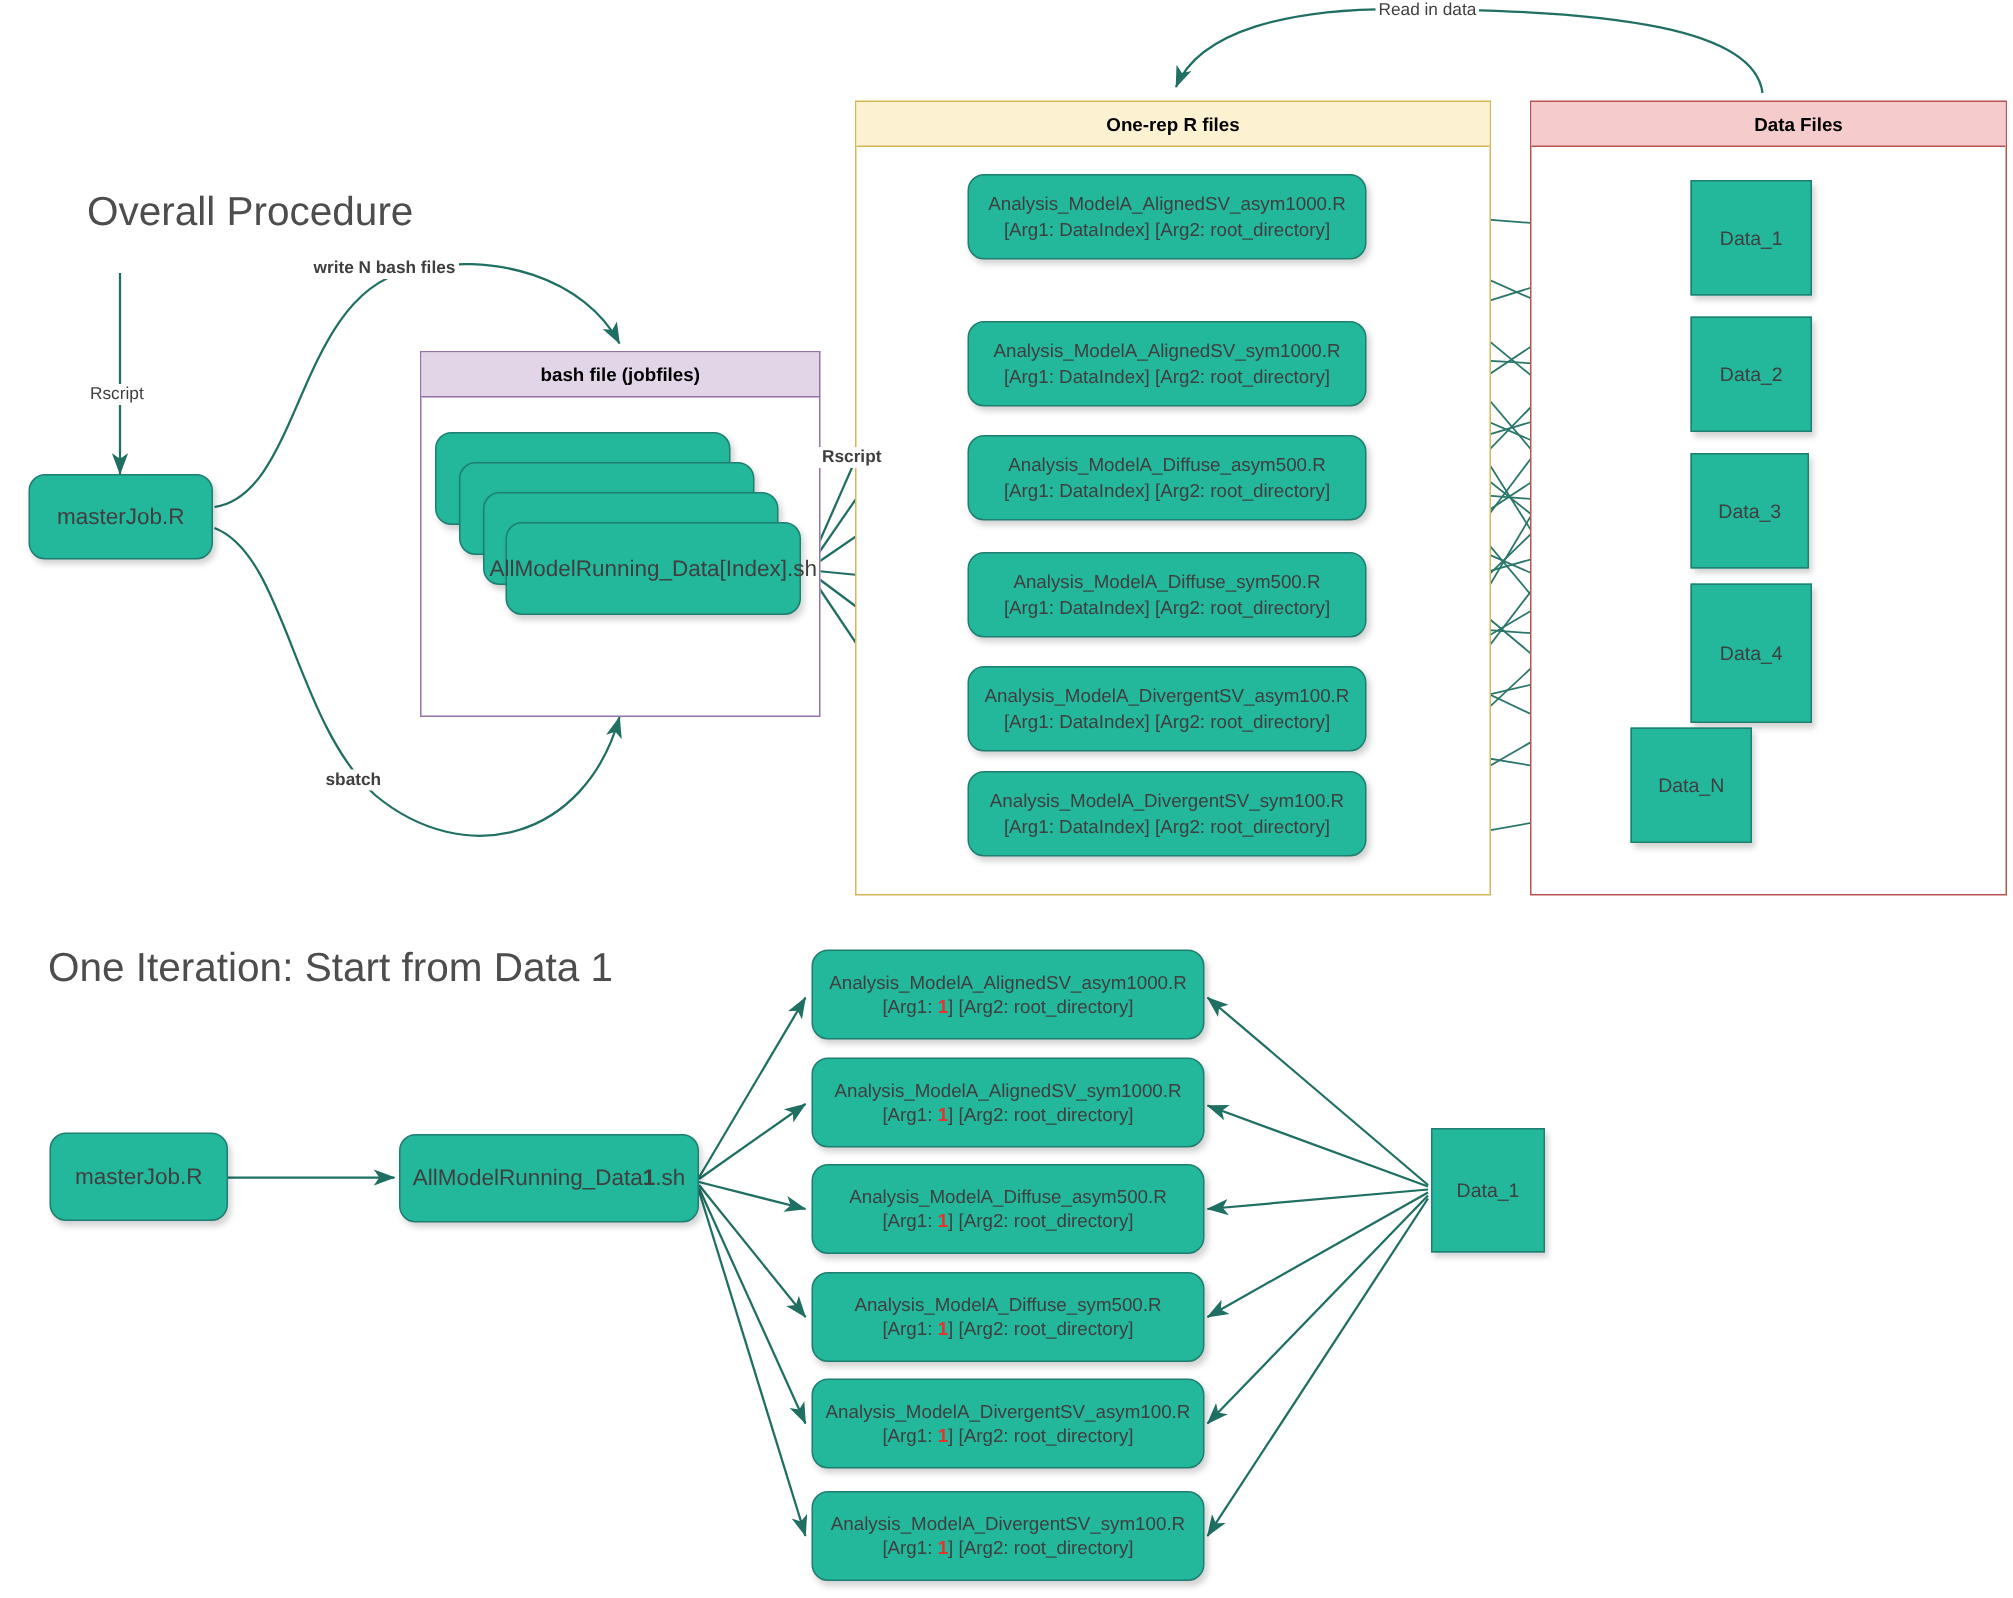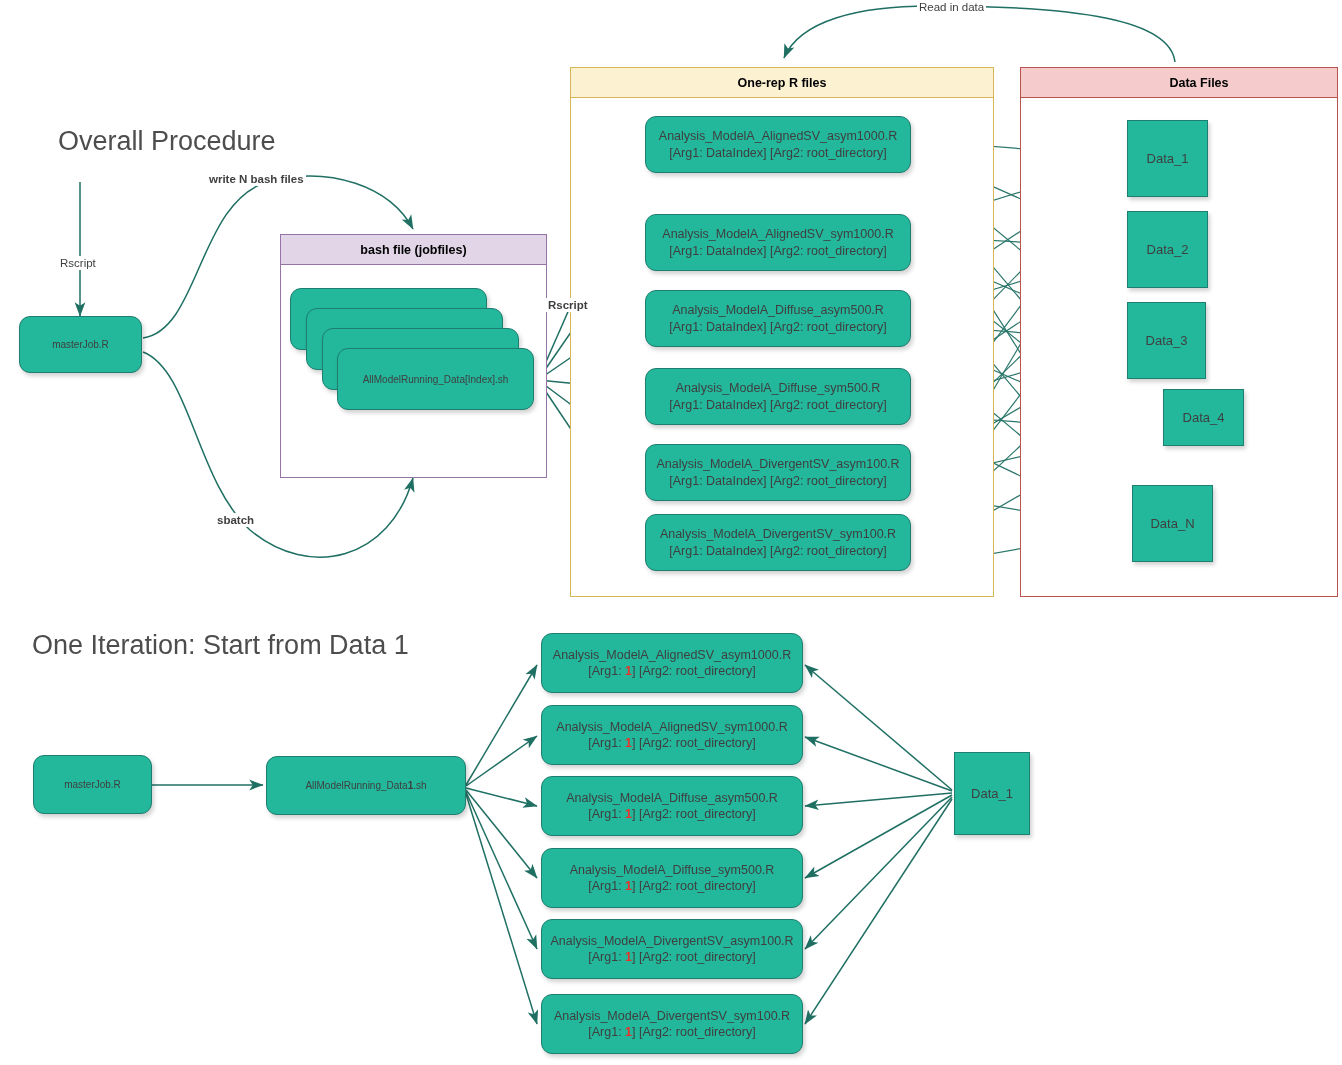--- a/index.html
+++ b/index.html
@@ -44,21 +44,21 @@
     font-size: 12.5px;
     line-height: 16.5px;
     padding: 2px 6px;
   }
   .sqbox {
     border-radius: 0px;
     font-size: 13px;
   }
   .roundbox {
     border-radius: 11px;
-    font-size: 10px;
+    font-size: 15px;
   }
   .container {
     position: absolute;
     z-index: 2;
     box-sizing: border-box;
     background: #ffffff;
   }
   .container .chead {
     box-sizing: border-box;
     width: 100%;
@@ -264,24 +264,24 @@
 
   <div class="node sqbox" style="left:1127px; top:120px; width:81px; height:77px;">
     <span>Data_1</span>
   </div>
   <div class="node sqbox" style="left:1127px; top:211px; width:81px; height:77px;">
     <span>Data_2</span>
   </div>
   <div class="node sqbox" style="left:1127px; top:302px; width:79px; height:77px;">
     <span>Data_3</span>
   </div>
-  <div class="node sqbox" style="left:1127px; top:389px; width:81px; height:57px;margin-left:36px;">
+  <div class="node sqbox" style="left:1127px; top:389px; width:81px; height:93px;">
     <span>Data_4</span>
   </div>
-  <div class="node sqbox" style="left:1132px; top:485px; width:81px; height:77px;">
+  <div class="node sqbox" style="left:1087px; top:485px; width:81px; height:77px;">
     <span>Data_N</span>
   </div>
 
   <div class="node roundbox" style="left:33px; top:755px; width:119px; height:59px;">
     <span>masterJob.R</span>
   </div>
 
   <div class="node roundbox" style="left:266px; top:756px; width:200px; height:59px;justify-content:center;">
     <span><span>AllModelRunning_Data</span><span class="b1">1</span><span>.sh</span></span>
   </div>

